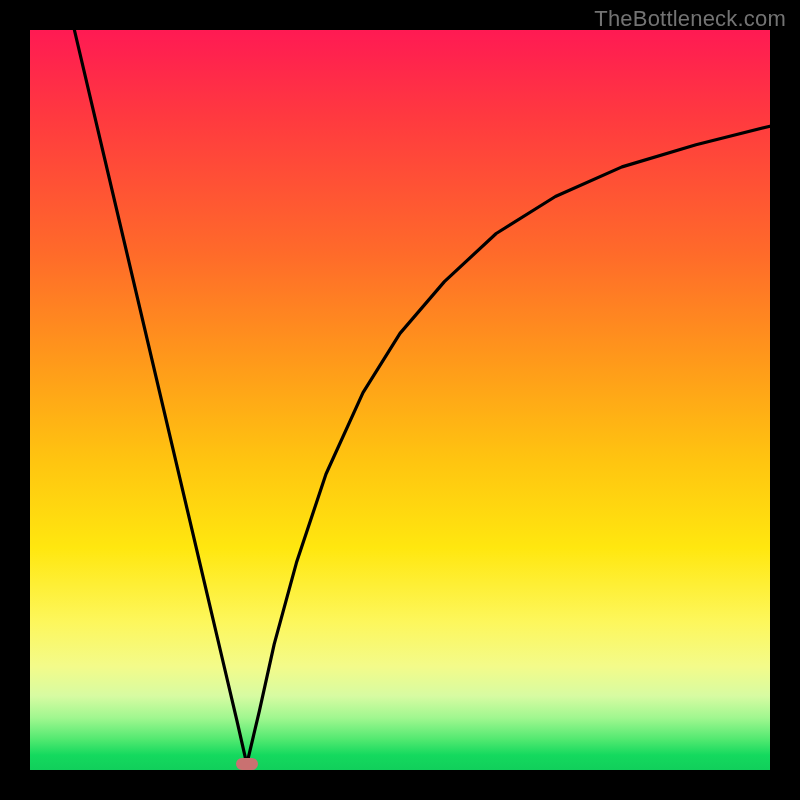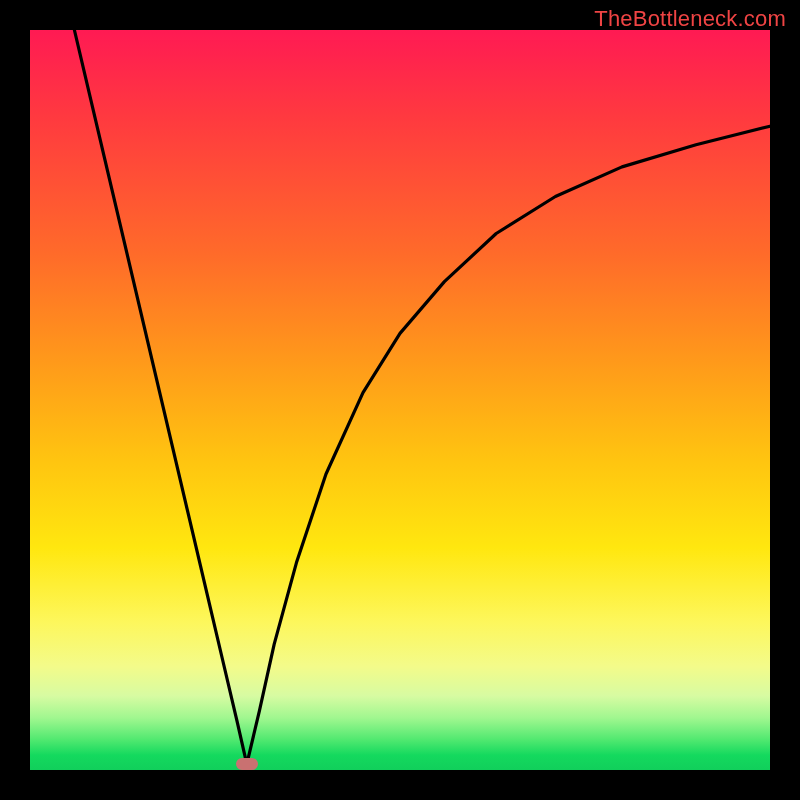--- a/index.html
+++ b/index.html
@@ -37,21 +37,21 @@
       #9ff78f 93%,
       #4ee86f 96%,
       #14d95e 98%,
       #11cf5b 100%
     );
   }
   .watermark {
     position: absolute;
     top: 6px;
     right: 14px;
-    color: #ef4444;
+    color: #737373;
     font-size: 22px;
     letter-spacing: 0.2px;
     font-weight: 400;
     user-select: none;
   }
   svg.curve {
     position: absolute;
     left: 0;
     top: 0;
     width: 740px;

